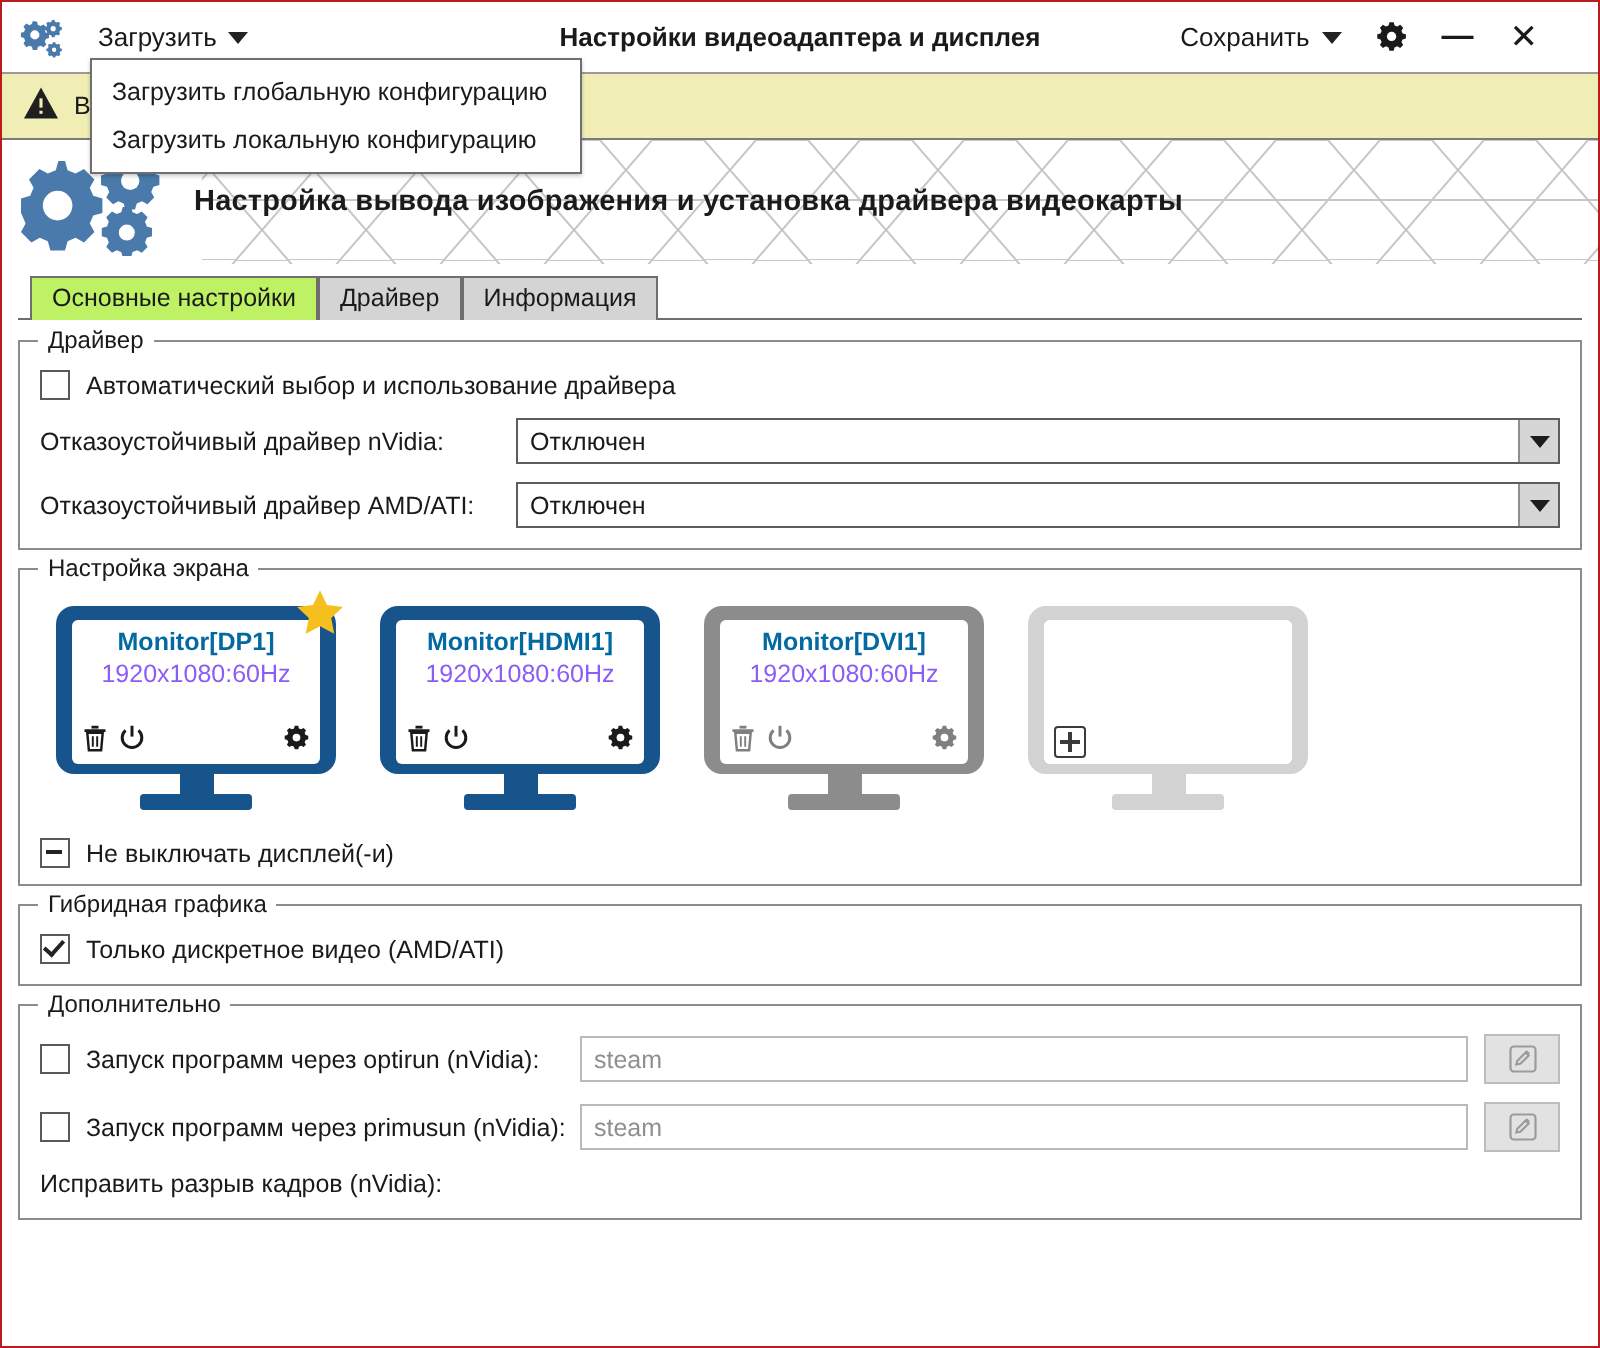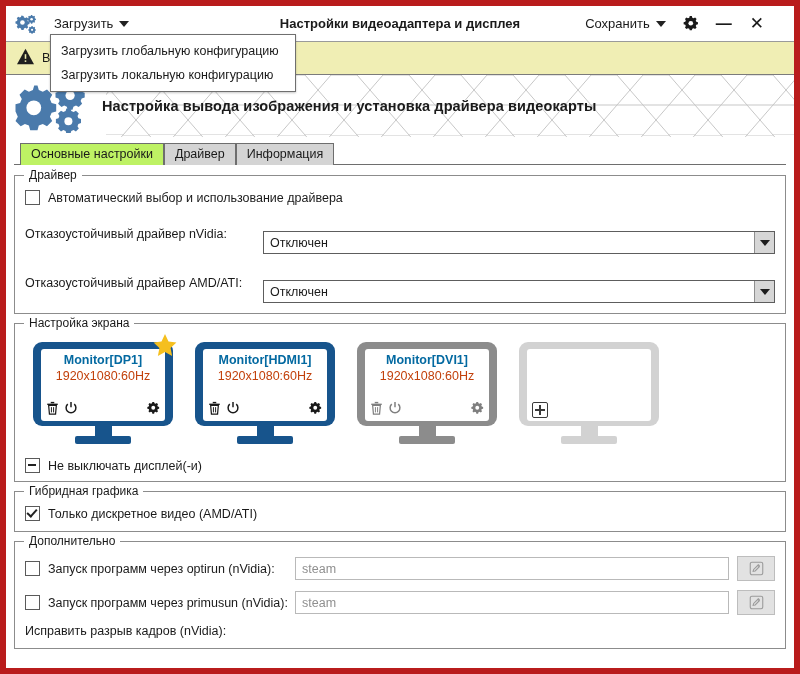--- a/index.html
+++ b/index.html
@@ -2,21 +2,21 @@
 <html><head>
 <meta charset="utf-8">
 <style>
   html,body{margin:0;padding:0;}
   body{
     width:800px;height:674px;overflow:hidden;
     font-family:"Liberation Sans","DejaVu Sans",sans-serif;
     font-size:12px;color:#1a1a1a;background:#ffffff;
     -webkit-font-smoothing:none;
   }
-  .window{position:relative;width:800px;height:674px;box-sizing:border-box;border:6px solid #b91c1c;background:#fff;}
+  .window{position:relative;width:800px;height:674px;box-sizing:border-box;border:1px solid #b91c1c;background:#fff;}
 
   
   .titlebar{position:relative;height:35px;background:#ffffff;border-bottom:1px solid #9a9a9a;display:flex;align-items:center;}
   .tb-applogo{margin-left:8px;width:24px;height:24px;display:flex;align-items:center;justify-content:center;}
   .tb-menu{margin-left:10px;display:flex;align-items:center;gap:6px;font-size:13px;padding:3px 6px;cursor:default;}
   .caret{width:0;height:0;border-left:5px solid transparent;border-right:5px solid transparent;border-top:6px solid #222;display:inline-block;}
   .tb-title{position:absolute;left:0;right:0;text-align:center;font-size:13px;font-weight:600;pointer-events:none;}
   .tb-right{margin-left:auto;display:flex;align-items:center;gap:10px;padding-right:26px;}
   .tb-save{display:flex;align-items:center;gap:6px;font-size:13px;padding:3px 4px;}
   .tb-icon{width:22px;height:22px;display:flex;align-items:center;justify-content:center;}
@@ -45,36 +45,36 @@
 
   .row{display:flex;align-items:center;margin-bottom:9px;}
   .row:last-child{margin-bottom:0;}
   .lbl{font-size:12.5px;white-space:nowrap;}
 
   .cb{width:13px;height:13px;border:1px solid #5a5a5a;background:#fff;display:inline-block;position:relative;flex:none;}
   .cb.checked:after{content:"";position:absolute;left:3px;top:0px;width:4px;height:8px;border:solid #222;border-width:0 2px 2px 0;transform:rotate(42deg);}
   .cb.partial:after{content:"";position:absolute;left:2px;top:5px;width:8px;height:2px;background:#222;}
   .cbrow{display:flex;align-items:center;gap:8px;}
 
-  .combo{flex:1;height:21px;border:1px solid #5d5d5d;background:#fff;display:flex;align-items:center;position:relative;margin-top:17px;}
+  .combo{flex:1;height:21px;border:1px solid #5d5d5d;background:#fff;display:flex;align-items:center;position:relative;}
   .combo .val{padding-left:6px;font-size:12.5px;white-space:nowrap;overflow:hidden;}
   .combo .arrowbox{position:absolute;right:0;top:0;bottom:0;width:19px;background:#d6d6d6;border-left:1px solid #8e8e8e;display:flex;align-items:center;justify-content:center;}
   .arrow-dn{width:0;height:0;border-left:5px solid transparent;border-right:5px solid transparent;border-top:6px solid #1c1c1c;}
 
   .field{flex:1;height:21px;border:1px solid #b9b9b9;background:#fff;display:flex;align-items:center;}
   .field .ph{padding-left:6px;font-size:12.5px;color:#8f8f8f;}
   .editbtn{width:36px;height:23px;margin-left:8px;border:1px solid #bdbdbd;background:#e2e2e2;display:flex;align-items:center;justify-content:center;flex:none;}
 
   
   .monitors{display:flex;align-items:flex-start;gap:22px;padding:4px 0 2px 8px;}
   .mon{position:relative;width:140px;}
   .mon-screen{position:relative;border-radius:9px;padding:7px 8px 5px;box-sizing:border-box;height:84px;}
   .mon-inner{background:#fff;border-radius:3px;height:100%;display:flex;flex-direction:column;padding:4px 5px 3px;box-sizing:border-box;}
   .mon-name{font-size:12.5px;font-weight:700;text-align:center;color:#0369a1;white-space:nowrap;}
-  .mon-res{font-size:12.5px;text-align:center;color:#c2410c;margin-top:2px;white-space:nowrap;}
+  .mon-res{font-size:12.5px;text-align:center;color:#8b5cf6;margin-top:2px;white-space:nowrap;}
   .mon-actions{margin-top:auto;display:flex;align-items:center;gap:5px;}
   .mon-actions .spacer{flex:1;}
   .mon-neck{width:17px;height:10px;margin:0 auto;}
   .mon-base{width:56px;height:8px;border-radius:2px;margin:0 auto;}
   .star{position:absolute;right:-6px;top:-10px;width:28px;height:28px;}
   .plus-badge{width:14px;height:14px;border:1px solid #3a3a3a;border-radius:2px;position:relative;}
   .plus-badge:before,.plus-badge:after{content:"";position:absolute;background:#3a3a3a;}
   .plus-badge:before{left:2px;right:2px;top:6px;height:1.6px;}
   .plus-badge:after{top:2px;bottom:2px;left:6px;width:1.6px;}
 

